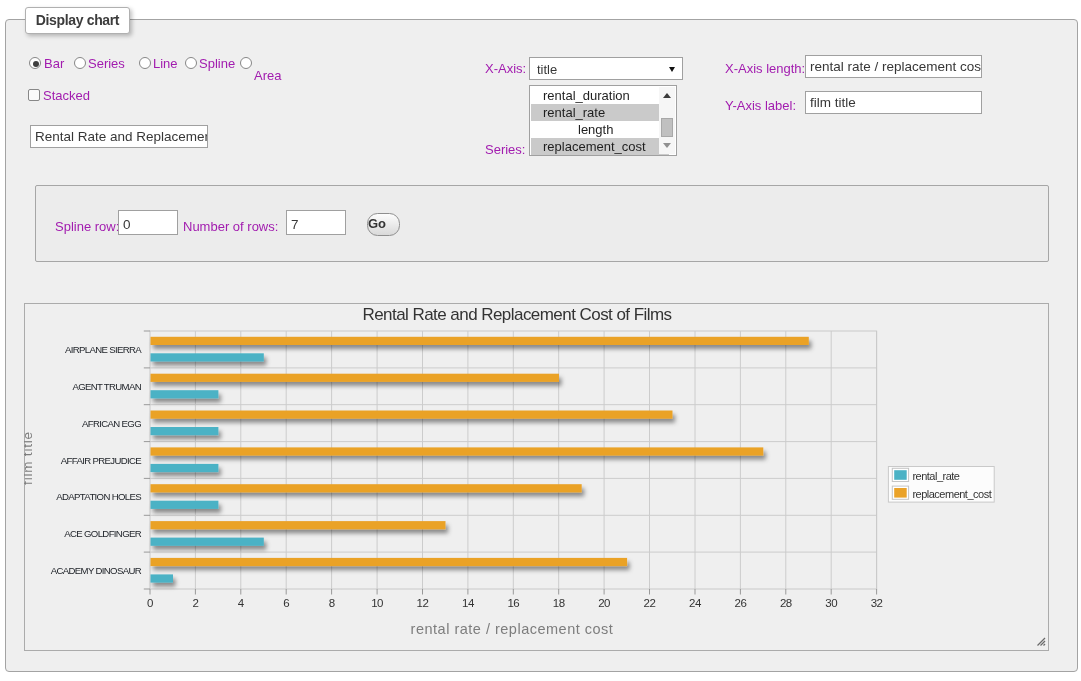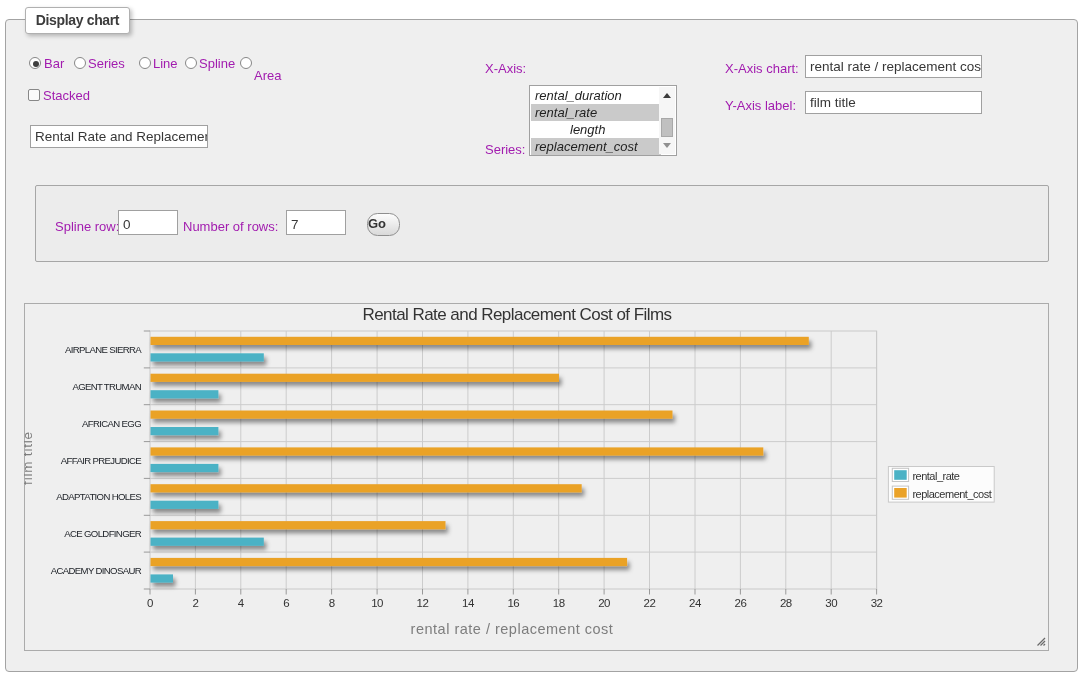--- a/index.html
+++ b/index.html
@@ -10,21 +10,21 @@
 #legendbox{left:25px;top:7px;width:103px;height:25px;background:#ffffff;border:1px solid #b0b0b0;border-radius:3px;box-shadow:2px 2px 4px rgba(0,0,0,0.25);line-height:25px;text-align:center;font-weight:bold;color:#3c3c3c;font-size:14px;letter-spacing:-0.35px;}
 .radio{width:12px;height:12px;border:1px solid #878787;border-radius:50%;background:#ffffff;box-sizing:border-box;}
 .radio.on::after{content:"";position:absolute;left:3px;top:3px;width:6px;height:6px;border-radius:50%;background:#3f3f3f;}
 .cb{width:12px;height:12px;border:1px solid #878787;border-radius:2px;background:#fbfbfb;box-sizing:border-box;}
 .lab{font-size:13px;color:#a21caf;}
 input.txt{position:absolute;border:1px solid #a0a0a0;background:#fff;font-family:"Liberation Sans",sans-serif;font-size:13.5px;color:#373737;padding:0 0 0 4px;margin:0;box-sizing:border-box;outline:none;}
 #sel{left:529px;top:57px;width:154px;height:23px;border:1px solid #a0a0a0;background:#fff;box-sizing:border-box;}
 #sel .t{position:absolute;left:7px;top:4px;font-size:13px;}
 #sel .arr{position:absolute;right:7px;top:9px;width:0;height:0;border-left:3px solid transparent;border-right:3px solid transparent;border-top:5px solid #111;}
 #list{left:529px;top:85px;width:148px;height:71px;border:1px solid #a0a0a0;background:#fff;box-sizing:border-box;overflow:hidden;}
-#list .it{position:absolute;left:1px;width:126px;height:17px;line-height:17px;padding-left:4px;font-size:13px;color:#1f1f1f;white-space:nowrap;font-style:italic;}
+#list .it{position:absolute;left:1px;width:126px;height:17px;line-height:17px;padding-left:12px;font-size:13px;color:#1f1f1f;white-space:nowrap;}
 #list .it.on{background:#cacaca;}
 #sbar{position:absolute;right:1px;top:1px;width:16px;height:67px;background:#f6f6f6;}
 #sbar .thumb{position:absolute;left:2px;top:31px;width:12px;height:19px;background:#c0c0c0;border:1px solid #a8a8a8;box-sizing:border-box;}
 #sbar .up{position:absolute;left:4px;top:6px;width:0;height:0;border-left:4px solid transparent;border-right:4px solid transparent;border-bottom:5px solid #3c3c3c;}
 #sbar .dn{position:absolute;left:4px;bottom:6px;width:0;height:0;border-left:4px solid transparent;border-right:4px solid transparent;border-top:5px solid #909090;}
 #panel{left:35px;top:185px;width:1012px;height:75px;border:1px solid #a6a6a6;border-radius:2px;background:#ececec;}
 #gobtn{left:367px;top:213px;width:31px;height:21px;border:1px solid #8f8f8f;border-radius:10.5px;background:linear-gradient(#fdfdfd,#d9d9d9);font-size:13px;font-weight:bold;color:#333;text-align:left;line-height:19px;}
 #chartbox{left:24px;top:303px;width:1023px;height:346px;border:1px solid #ababab;background:#efefef;}
 </style>
 </head>
@@ -43,35 +43,39 @@
   <div class="abs lab" style="left:199px;top:56px;">Spline</div>
   <div class="abs radio" style="left:240px;top:57px;"></div>
   <div class="abs lab" style="left:254px;top:52px;margin-top:16px;">Area</div>
 
   <div class="abs cb" style="left:28px;top:89px;"></div>
   <div class="abs lab" style="left:43px;top:88px;">Stacked</div>
 
   <input class="txt" style="left: 30px; top: 125px; width: 178px; height: 23px;" value="Rental Rate and Replacement Cost of Films">
 
   <div class="abs lab" style="left:485px;top:61px;text-align:center;">X-Axis:</div>
+  <div class="abs" id="sel">
+      <span class="t">title</span>
+      <span class="arr"></span>
+    </div>
 
   <div class="abs lab" style="left:485px;top:142px;">Series:</div>
   <div class="abs" id="list">
     <div class="it" style="top:1px;">rental_duration</div>
     <div class="it on" style="top:18px;">rental_rate</div>
     <div class="it" style="top:35px;margin-left:35px;">length</div>
     <div class="it on" style="top:52px;">replacement_cost</div>
     <div id="sbar">
         <div class="up"></div>
         <div class="thumb"></div>
         <div class="dn"></div>
       </div>
   </div>
 
-  <div class="abs lab" style="left:725px;top:61px;">X-Axis chart:</div>
+  <div class="abs lab" style="left:725px;top:61px;">X-Axis length:</div>
   <input class="txt" style="left: 805px; top: 55px; width: 177px; height: 23px;" value="rental rate / replacement cost">
   <div class="abs lab" style="left:725px;top:98px;">Y-Axis label:</div>
   <input class="txt" style="left: 805px; top: 91px; width: 177px; height: 23px;" value="film title">
 
   <div class="abs" id="panel"></div>
   <div class="abs lab" style="left:55px;top:219px;">Spline row:</div>
   <input class="txt" style="left: 118px; top: 210px; width: 60px; height: 25px; padding-top: 4px;" value="0">
   <div class="abs lab" style="left:183px;top:219px;">Number of rows:</div>
   <input class="txt" style="left: 286px; top: 210px; width: 60px; height: 25px; padding-top: 4px;" value="7">
   <div class="abs" id="gobtn">Go</div>

